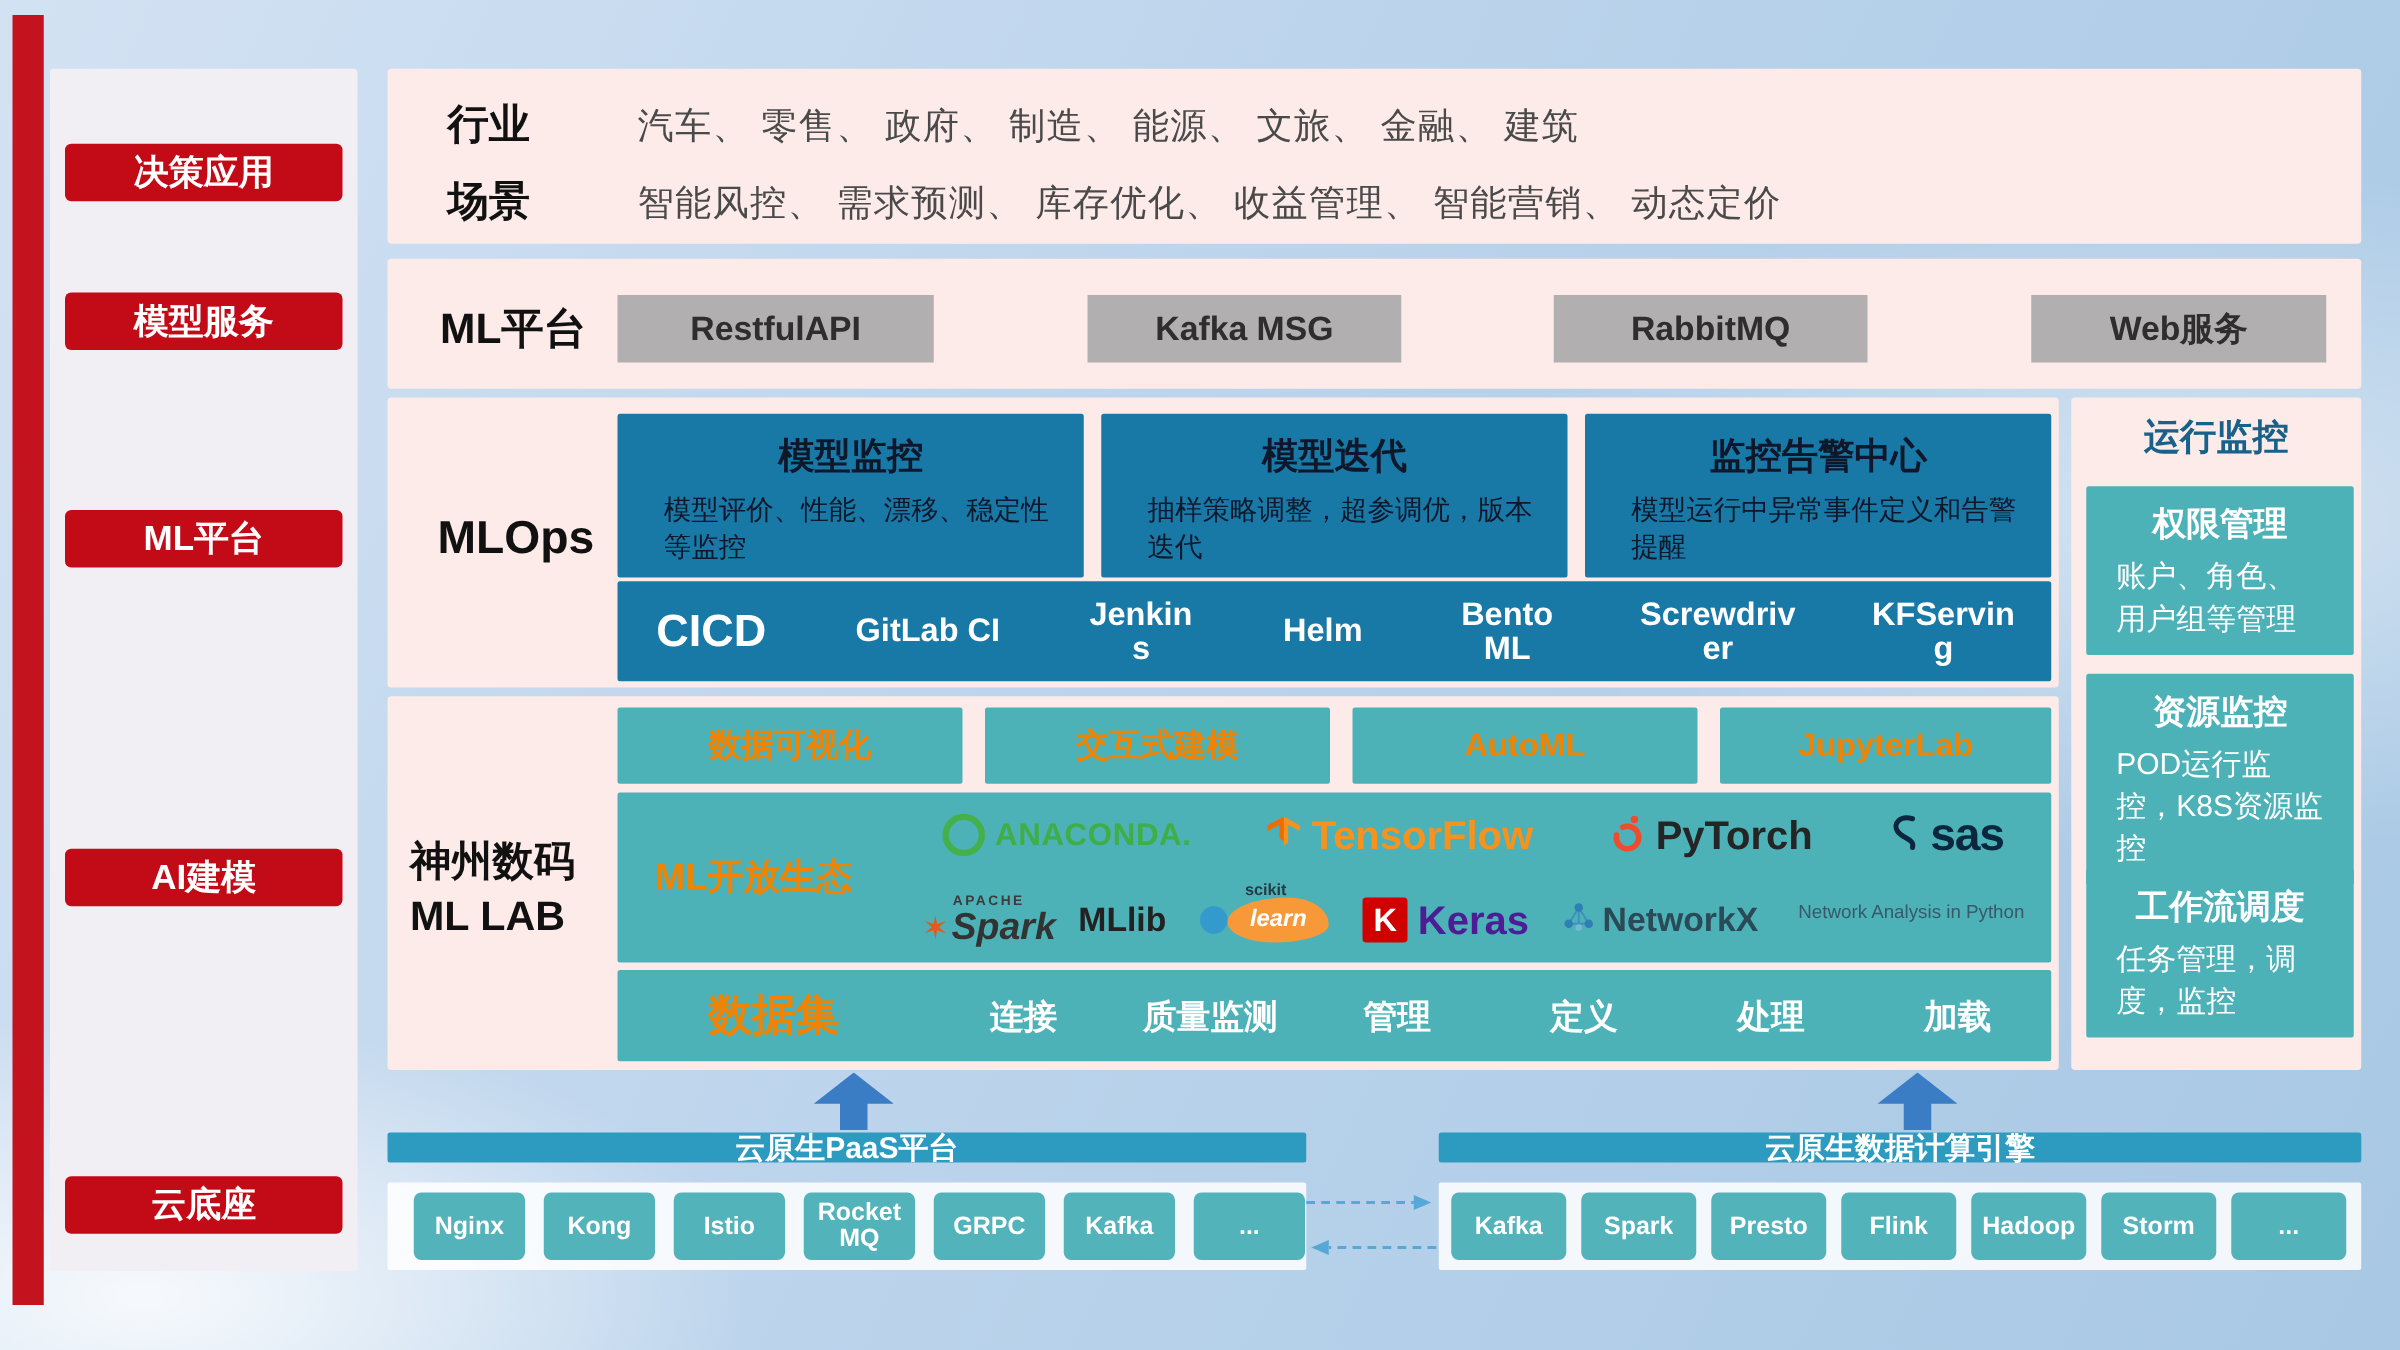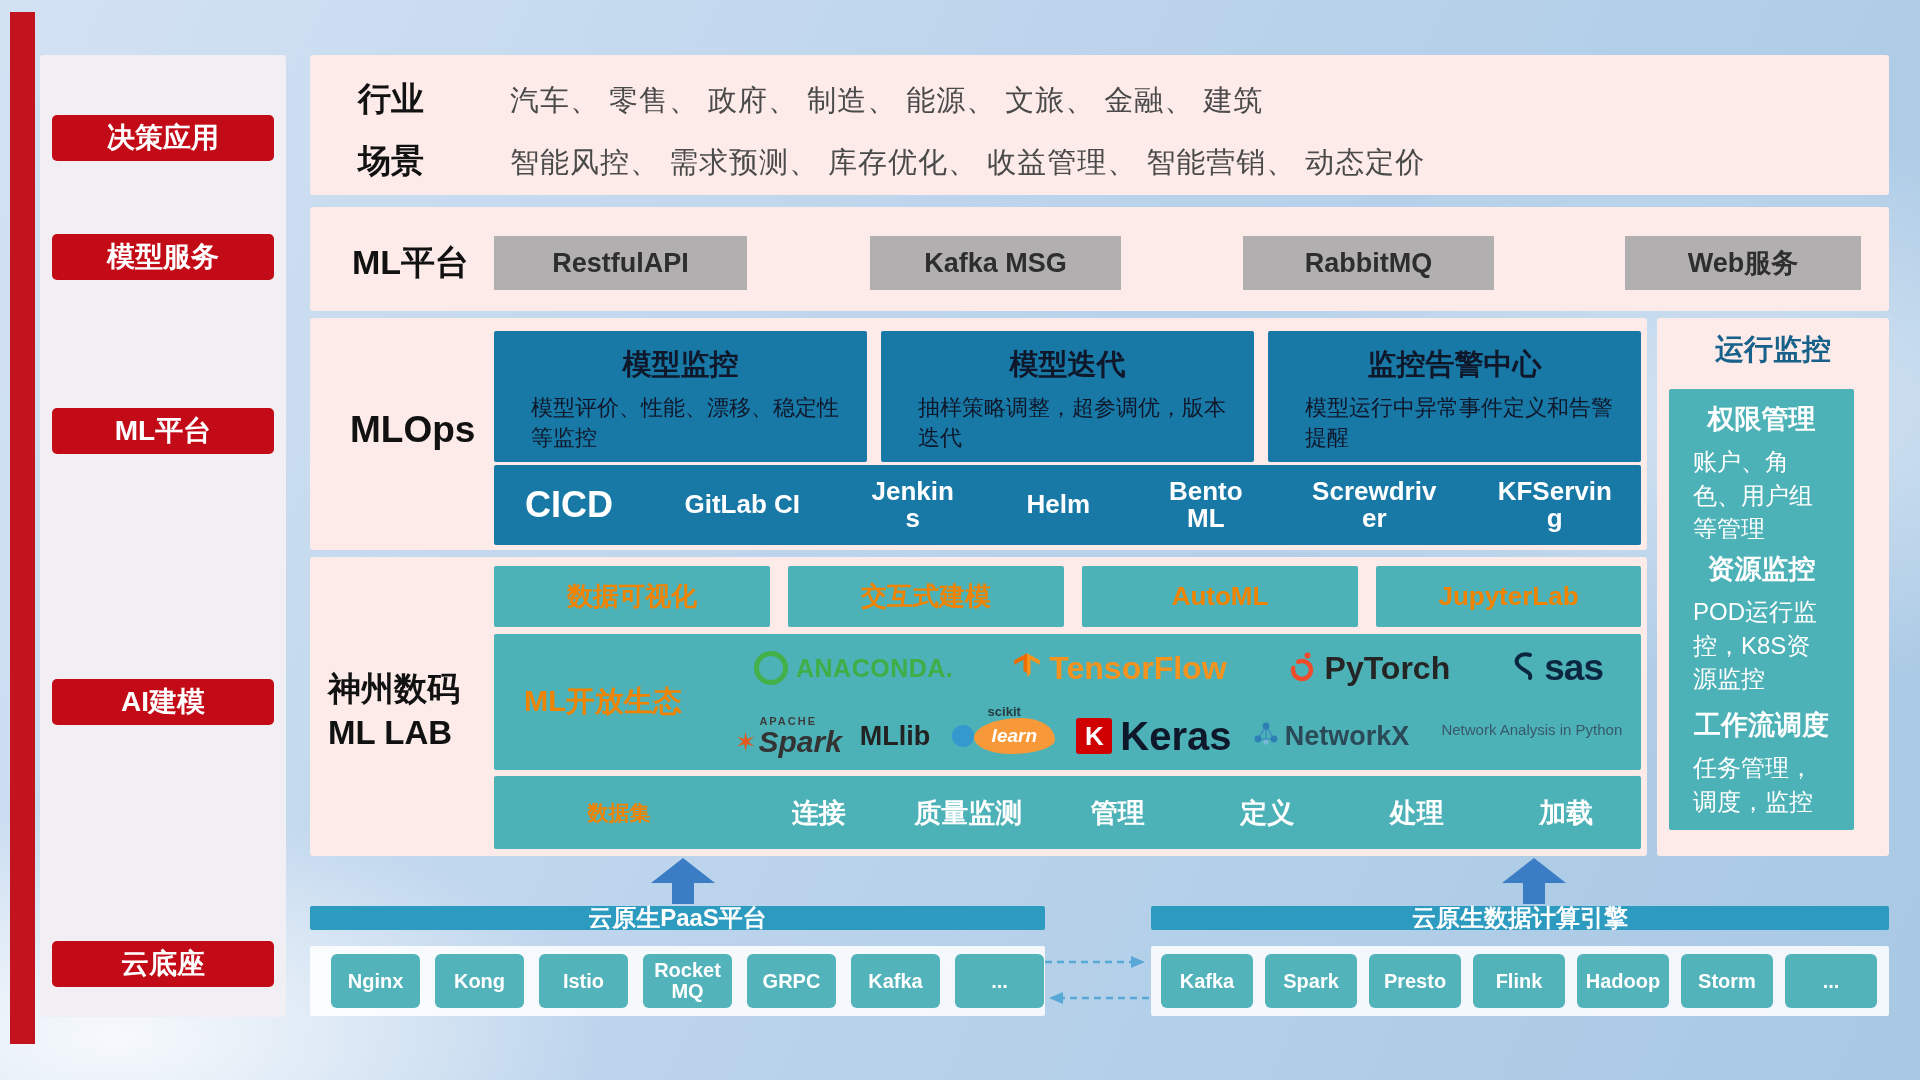--- a/index.html
+++ b/index.html
@@ -45,30 +45,30 @@
   .spark-star{color:#e25a1c;font-size:26px;margin-right:2px;font-style:normal;}
   .spark-text{font-size:30px;font-weight:800;font-style:italic;color:#333;}
   .mllib-text{font-size:27px;font-weight:bold;color:#222;margin-left:10px;}
   .scikit{position:relative;display:flex;align-items:center;}
   .scikit-top{position:absolute;top:-14px;left:36px;font-size:13px;color:#243b42;font-weight:bold;}
   .scikit-dot{width:22px;height:22px;border-radius:50%;background:#3499cd;display:inline-block;margin-right:-8px;z-index:1;}
   .scikit-blob{background:#f89939;color:#fff;font-style:italic;font-weight:bold;font-size:19px;padding:7px 18px;
     border-radius:60% 40% 55% 45%/55% 60% 40% 45%;}
   .keras-k{width:36px;height:36px;background:#d00000;color:#fff;display:inline-flex;align-items:center;
     justify-content:center;font-weight:bold;font-size:26px;border-radius:3px;}
-  .keras-text{font-size:40px;font-weight:600;color:#0f172a;}
+  .keras-text{font-size:32px;font-weight:600;color:#4c1d95;}
   .netx{display:flex;flex-direction:row;line-height:1.05;}
   .netx-main{display:flex;align-items:center;gap:6px;}
   .netx-text{font-size:27px;font-weight:bold;color:#2b4a57;}
   .netx-sub{font-size:15px;color:#37596a;margin-left:32px;}
   .dataset-bar{position:absolute;left:184px;top:219px;width:1147px;height:73px;background:#4db2b7;
     display:flex;align-items:center;border-radius:2px;}
-  .dataset-label{width:250px;text-align:center;color:#f08300;font-size:21px;font-weight:bold;}
+  .dataset-label{width:250px;text-align:center;color:#f08300;font-size:35px;font-weight:bold;}
   .dataset-item{flex:1;text-align:center;color:#fff;font-size:27px;font-weight:600;}
-  .mon-card{position:absolute;left:12px;width:185px;background:#4db2b7;color:#fff;border-radius:2px;}
+  .mon-card{position:absolute;left:12px;width:214px;background:#4db2b7;color:#fff;border-radius:2px;}
   .mon-title{font-size:27px;font-weight:bold;text-align:center;margin:12px 0 8px;}
   .mon-desc{font-size:24px;padding:0 24px 12px;line-height:1.4;}
   .header-bar{position:absolute;height:24px;background:#2d9bc0;color:#fff;font-size:24px;font-weight:bold;
     display:flex;align-items:center;justify-content:center;border-radius:2px;}
   .btn-strip{position:absolute;height:70px;background:rgba(255,255,255,.85);border-radius:2px;}
   .strip-btn{position:absolute;top:8px;height:54px;background:#53b3ba;color:#fff;font-weight:bold;font-size:20px;
     display:flex;align-items:center;justify-content:center;text-align:center;border-radius:6px;line-height:1.05;
     word-break:break-all;padding:0 3px;box-sizing:border-box;}
   .up-arrow{position:absolute;width:64px;height:46px;}
   .mllab-label{position:absolute;left:18px;top:110px;font-size:33px;font-weight:bold;color:#111;line-height:1.32;}

